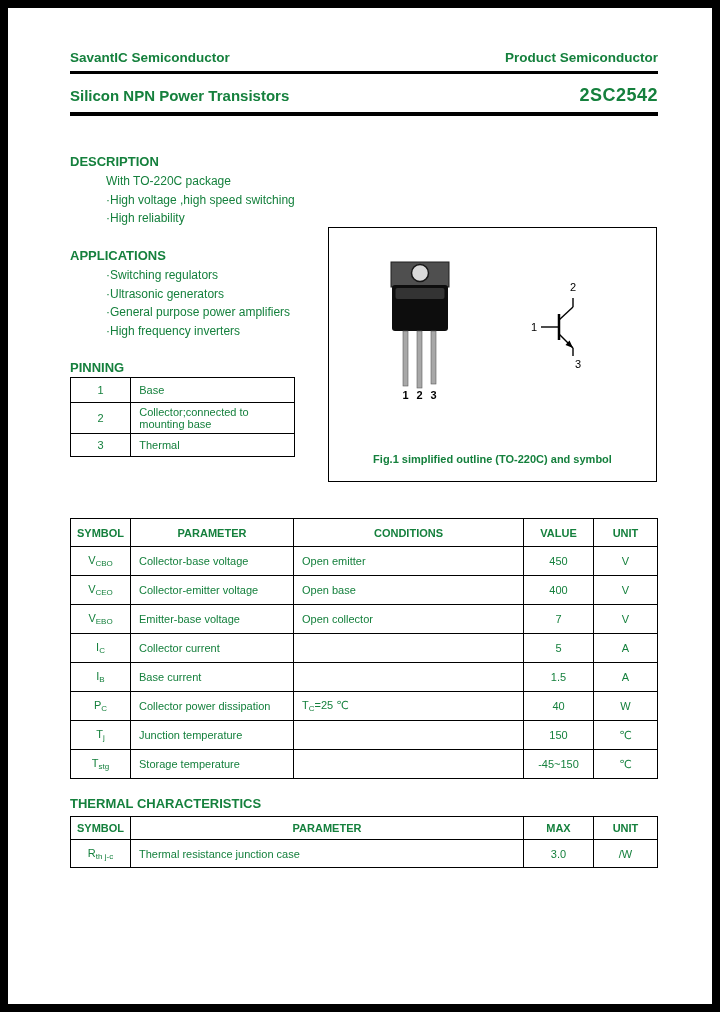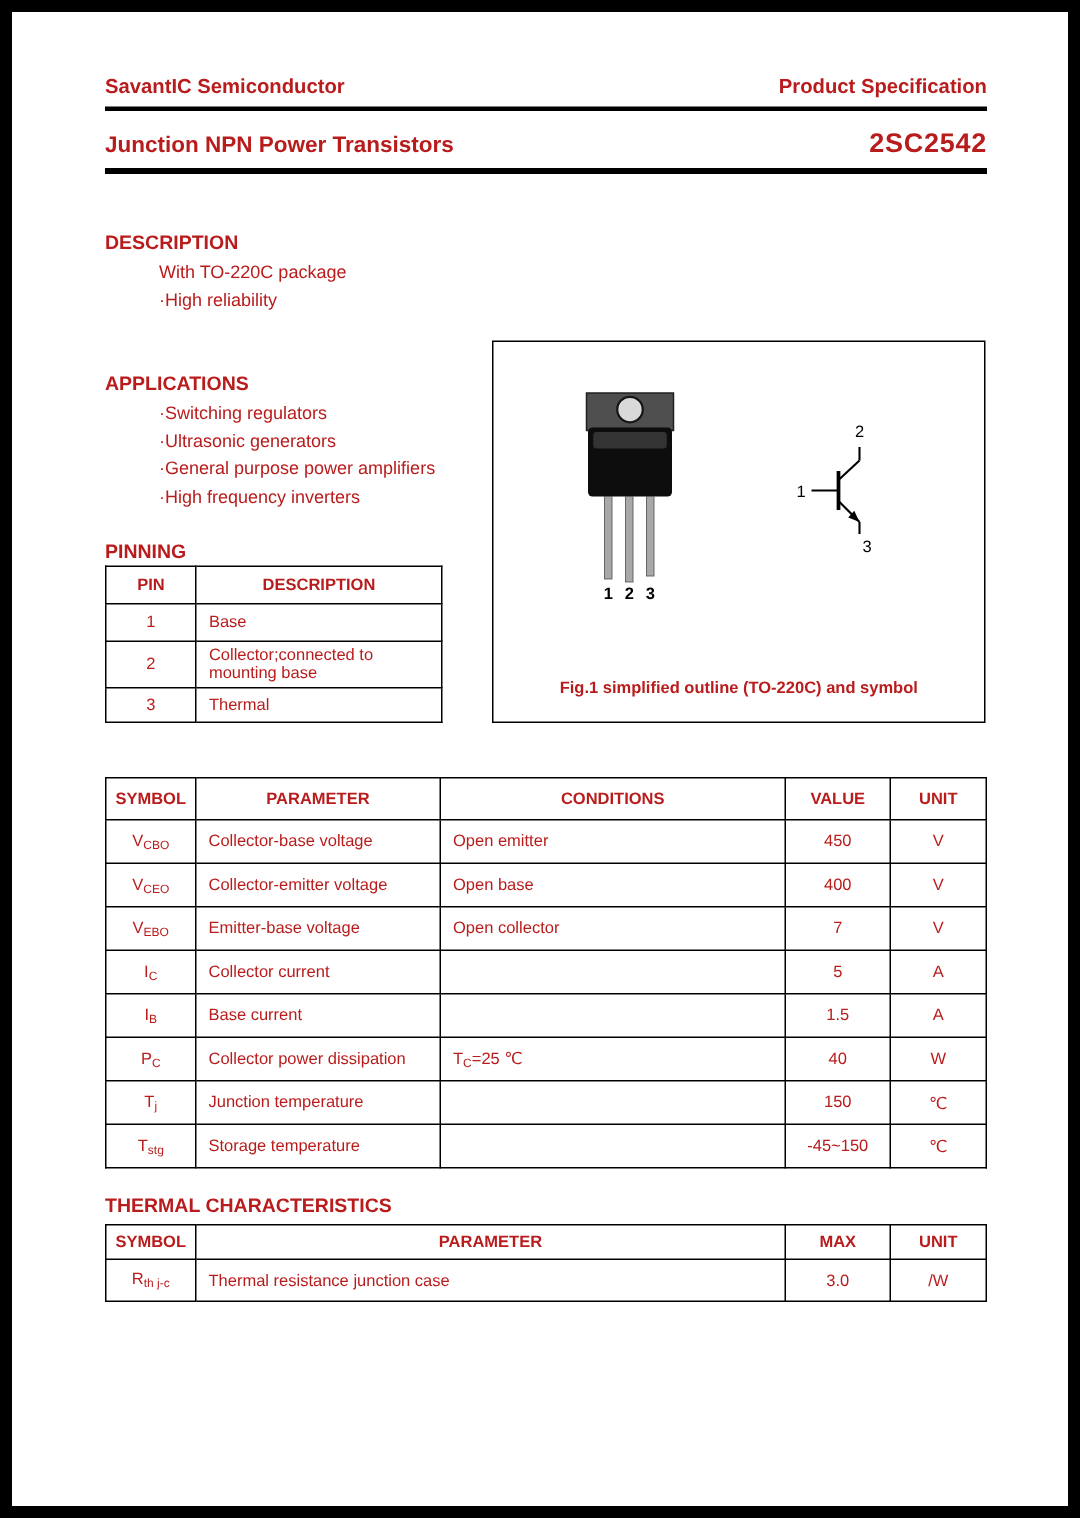--- a/index.html
+++ b/index.html
@@ -1,18 +1,18 @@
 <!DOCTYPE html>
 <html><head>
 <meta charset="utf-8">
 <style>
   html,body{margin:0;padding:0;}
   body{width:720px;height:1012px;background:#000;position:relative;overflow:hidden;
        font-family:"Liberation Sans","DejaVu Sans",sans-serif;}
-  .page{position:absolute;left:8px;top:8px;width:704px;height:996px;background:#fff;color:#b91c1c;}
+  .page{position:absolute;left:8px;top:8px;width:704px;height:996px;background:#fff;color:#15803d;}
   .abs{position:absolute;}
 
   .topline{top:42px;left:62px;right:54px;display:flex;justify-content:space-between;
            font-size:13.5px;font-weight:bold;}
   .rule{left:62px;right:54px;background:#000;}
   .rule1{top:63px;height:3px;}
   .rule2{top:104px;height:4px;}
   .titleline{top:77px;left:62px;right:54px;display:flex;justify-content:space-between;align-items:baseline;}
   .doc-title{font-size:15px;font-weight:bold;}
   .part-number{font-size:18px;font-weight:bold;letter-spacing:.5px;}
@@ -48,56 +48,53 @@
   .thermal-table th{height:22px;}
   .thermal-table td{height:27px;}
 </style>
 </head>
 <body>
 
 <div class="page">
 
   <div class="abs topline">
     <span>SavantIC Semiconductor</span>
-    <span>Product Specification</span>
+    <span>Product Semiconductor</span>
   </div>
   <div class="abs rule rule1"></div>
 
   <div class="abs titleline">
-    <span class="doc-title">Junction NPN Power Transistors</span>
+    <span class="doc-title">Silicon NPN Power Transistors</span>
     <span class="part-number">2SC2542</span>
   </div>
   <div class="abs rule rule2"></div>
 
   <div class="abs sec-heading" style="top:146px">DESCRIPTION</div>
   <div class="abs body-lines" style="top:164px">
     <div>With TO-220C package</div>
+    <div>·High voltage ,high speed switching</div>
     <div>·High reliability</div>
   </div>
 
   <div class="abs sec-heading" style="top:240px">APPLICATIONS</div>
   <div class="abs body-lines" style="top:258px">
     <div>·Switching regulators</div>
     <div>·Ultrasonic generators</div>
     <div>·General purpose power amplifiers</div>
     <div>·High frequency inverters</div>
   </div>
 
   <div class="abs sec-heading" style="top:352px">PINNING</div>
 
   <table class="abs pin-table">
     <colgroup>
         <col style="width:60px">
         <col style="width:163px">
       </colgroup>
     <tbody>
-        <tr>
-      <th>PIN</th>
-      <th>DESCRIPTION</th>
-    </tr>
     <tr class="r1">
       <td class="cell-center">1</td>
       <td class="cell-left">Base</td>
     </tr>
     <tr class="r2">
       <td class="cell-center">2</td>
       <td class="cell-left">Collector;connected to mounting base</td>
     </tr>
     <tr class="r3">
       <td class="cell-center">3</td>

